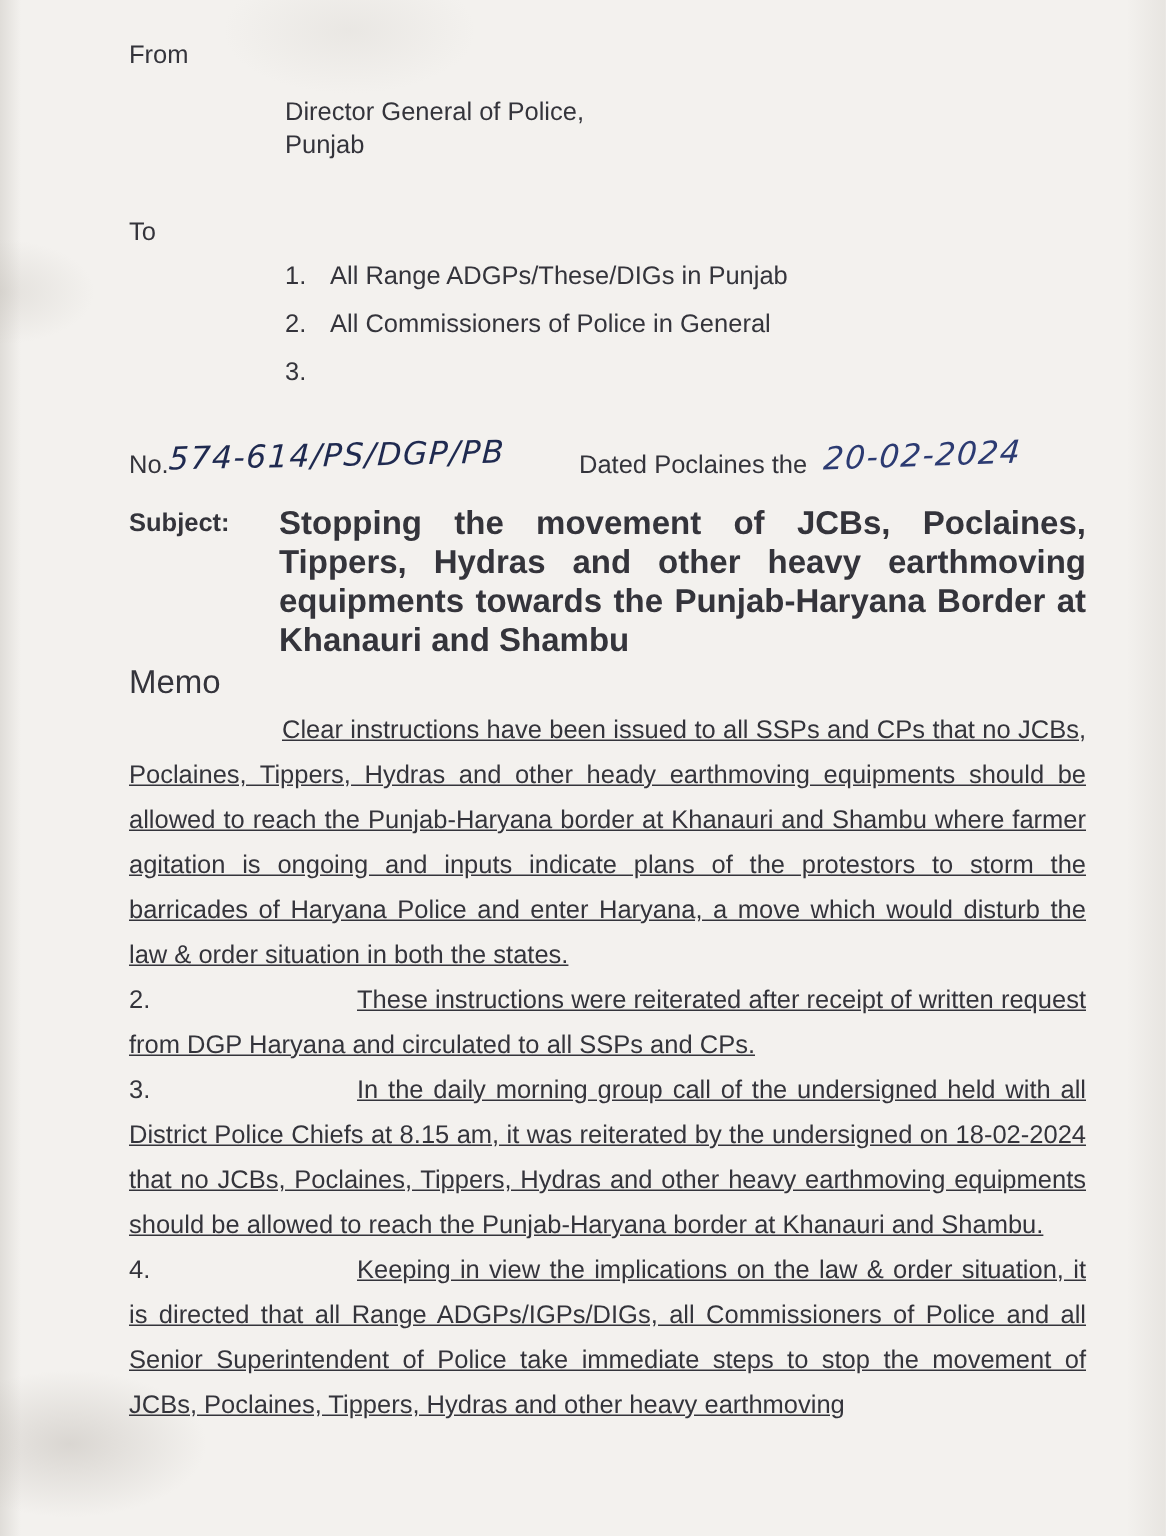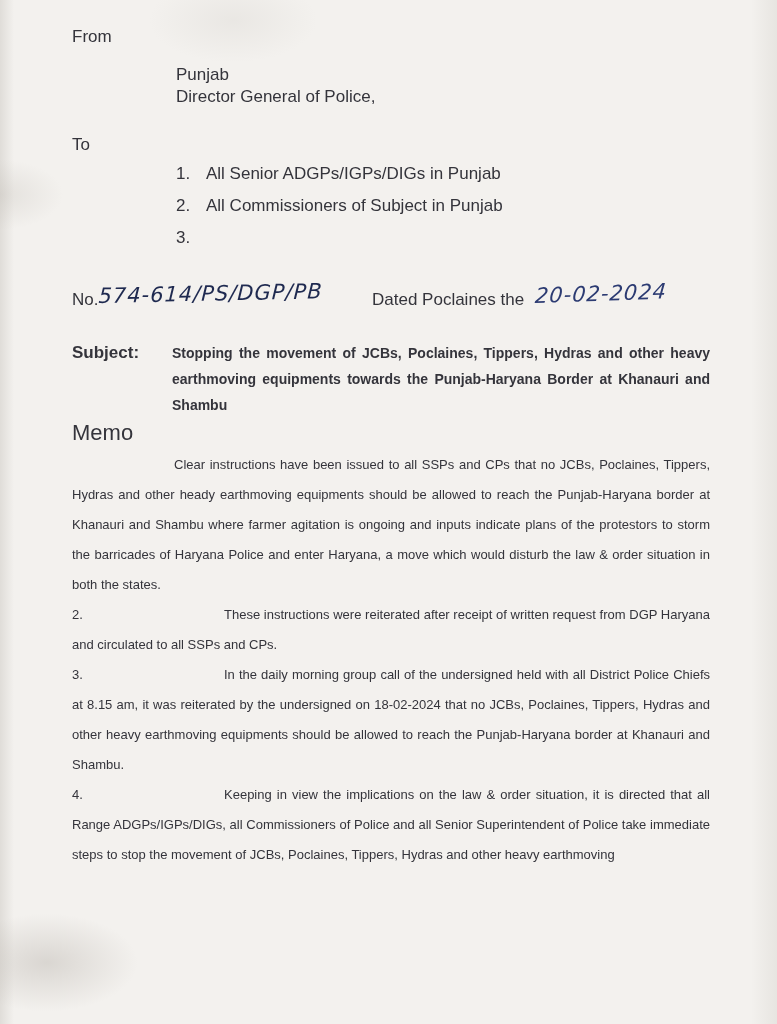--- a/index.html
+++ b/index.html
@@ -16,28 +16,28 @@
       radial-gradient(ellipse 130px 70px at 6% 94%, rgba(176,170,163,0.38), rgba(176,170,163,0) 70%),
       radial-gradient(ellipse 90px 50px at 0% 19%, rgba(190,185,178,0.30), rgba(190,185,178,0) 70%),
       radial-gradient(ellipse 120px 60px at 30% 2%, rgba(200,196,190,0.22), rgba(200,196,190,0) 70%),
       linear-gradient(90deg, rgba(165,160,152,0.25) 0px, rgba(165,160,152,0.0) 14px),
       linear-gradient(270deg, rgba(185,180,172,0.20) 0px, rgba(185,180,172,0.0) 26px),
       #f3f1ee;
     color: #34343b;
   }
   .content {
     position: absolute;
-    left: 72px; top: 26px;
+    left: 86px; top: 26px;
     width: 638px;
   }
   .plain { font-size: 17px; line-height: 22px; }
   .from-label { margin-top: 0; }
   .sender { margin-left: 104px; margin-top: 16px; }
   .sender div { font-size: 17px; line-height: 22px; }
-  .to-label { margin-top: 26px; }
+  .to-label { margin-top: 36px; }
   .recipients { margin-left: 104px; margin-top: 2px; }
   .recipient { display: flex; font-size: 17px; line-height: 32px; }
   .recipient .num { width: 30px; flex: 0 0 30px; }
   .ref-row {
     position: relative;
     margin-top: 26px;
     height: 38px;
     font-size: 17px;
     white-space: nowrap;
   }
@@ -54,65 +54,66 @@
     transform-origin: left bottom;
     position: relative; top: -2px;
   }
   .hand-blue {
     color: #2c3b72;
     transform: rotate(-2deg) skewX(-7deg);
     margin-left: 10px;
   }
   .subject-row {
     display: flex;
-    margin-top: 22px;
+    margin-top: 8px;
     font-weight: bold;
   }
   .subject-label { flex: 0 0 100px; font-size: 17px; line-height: 26px; }
-  .subject-text { flex: 1; font-size: 14px; line-height: 26px; text-align: justify; }
+  .subject-text { flex: 1; font-size: 22px; line-height: 26px; text-align: justify; }
   .memo-label { margin-top: 4px; font-size: 22px; line-height: 22px; }
   .body-paras { margin-top: 6px; }
   .para {
     position: relative;
     margin: 0;
-    font-size: 13px;
+    font-size: 17px;
     line-height: 30px;
     text-align: justify;
     text-indent: 152px;
+    text-decoration: underline;
   }
   .para.first { text-indent: 102px; }
   .para .num {
     position: absolute;
     left: 0; top: 0;
     text-indent: 0;
   }
 </style>
 </head>
 <body>
 
 <div class="page">
   <div class="content">
 
     <div class="plain from-label">From</div>
 
     <div class="sender">
+      <div>Director General of Police,</div>
       <div>Punjab</div>
-      <div>Director General of Police,</div>
     </div>
 
     <div class="plain to-label">To</div>
 
     <div class="recipients">
       <div class="recipient">
         <span class="num">1.</span>
-        <span>All Senior ADGPs/IGPs/DIGs in Punjab</span>
+        <span>All Range ADGPs/These/DIGs in Punjab</span>
       </div>
       <div class="recipient">
         <span class="num">2.</span>
-        <span>All Commissioners of Subject in Punjab</span>
+        <span>All Commissioners of Police in General</span>
       </div>
       <div class="recipient">
         <span class="num">3.</span>
       </div>
     </div>
 
     <div class="ref-row">
       <span class="ref-left">
         <span>No.</span><span class="hand">574-614/PS/DGP/PB</span>
       </span>

